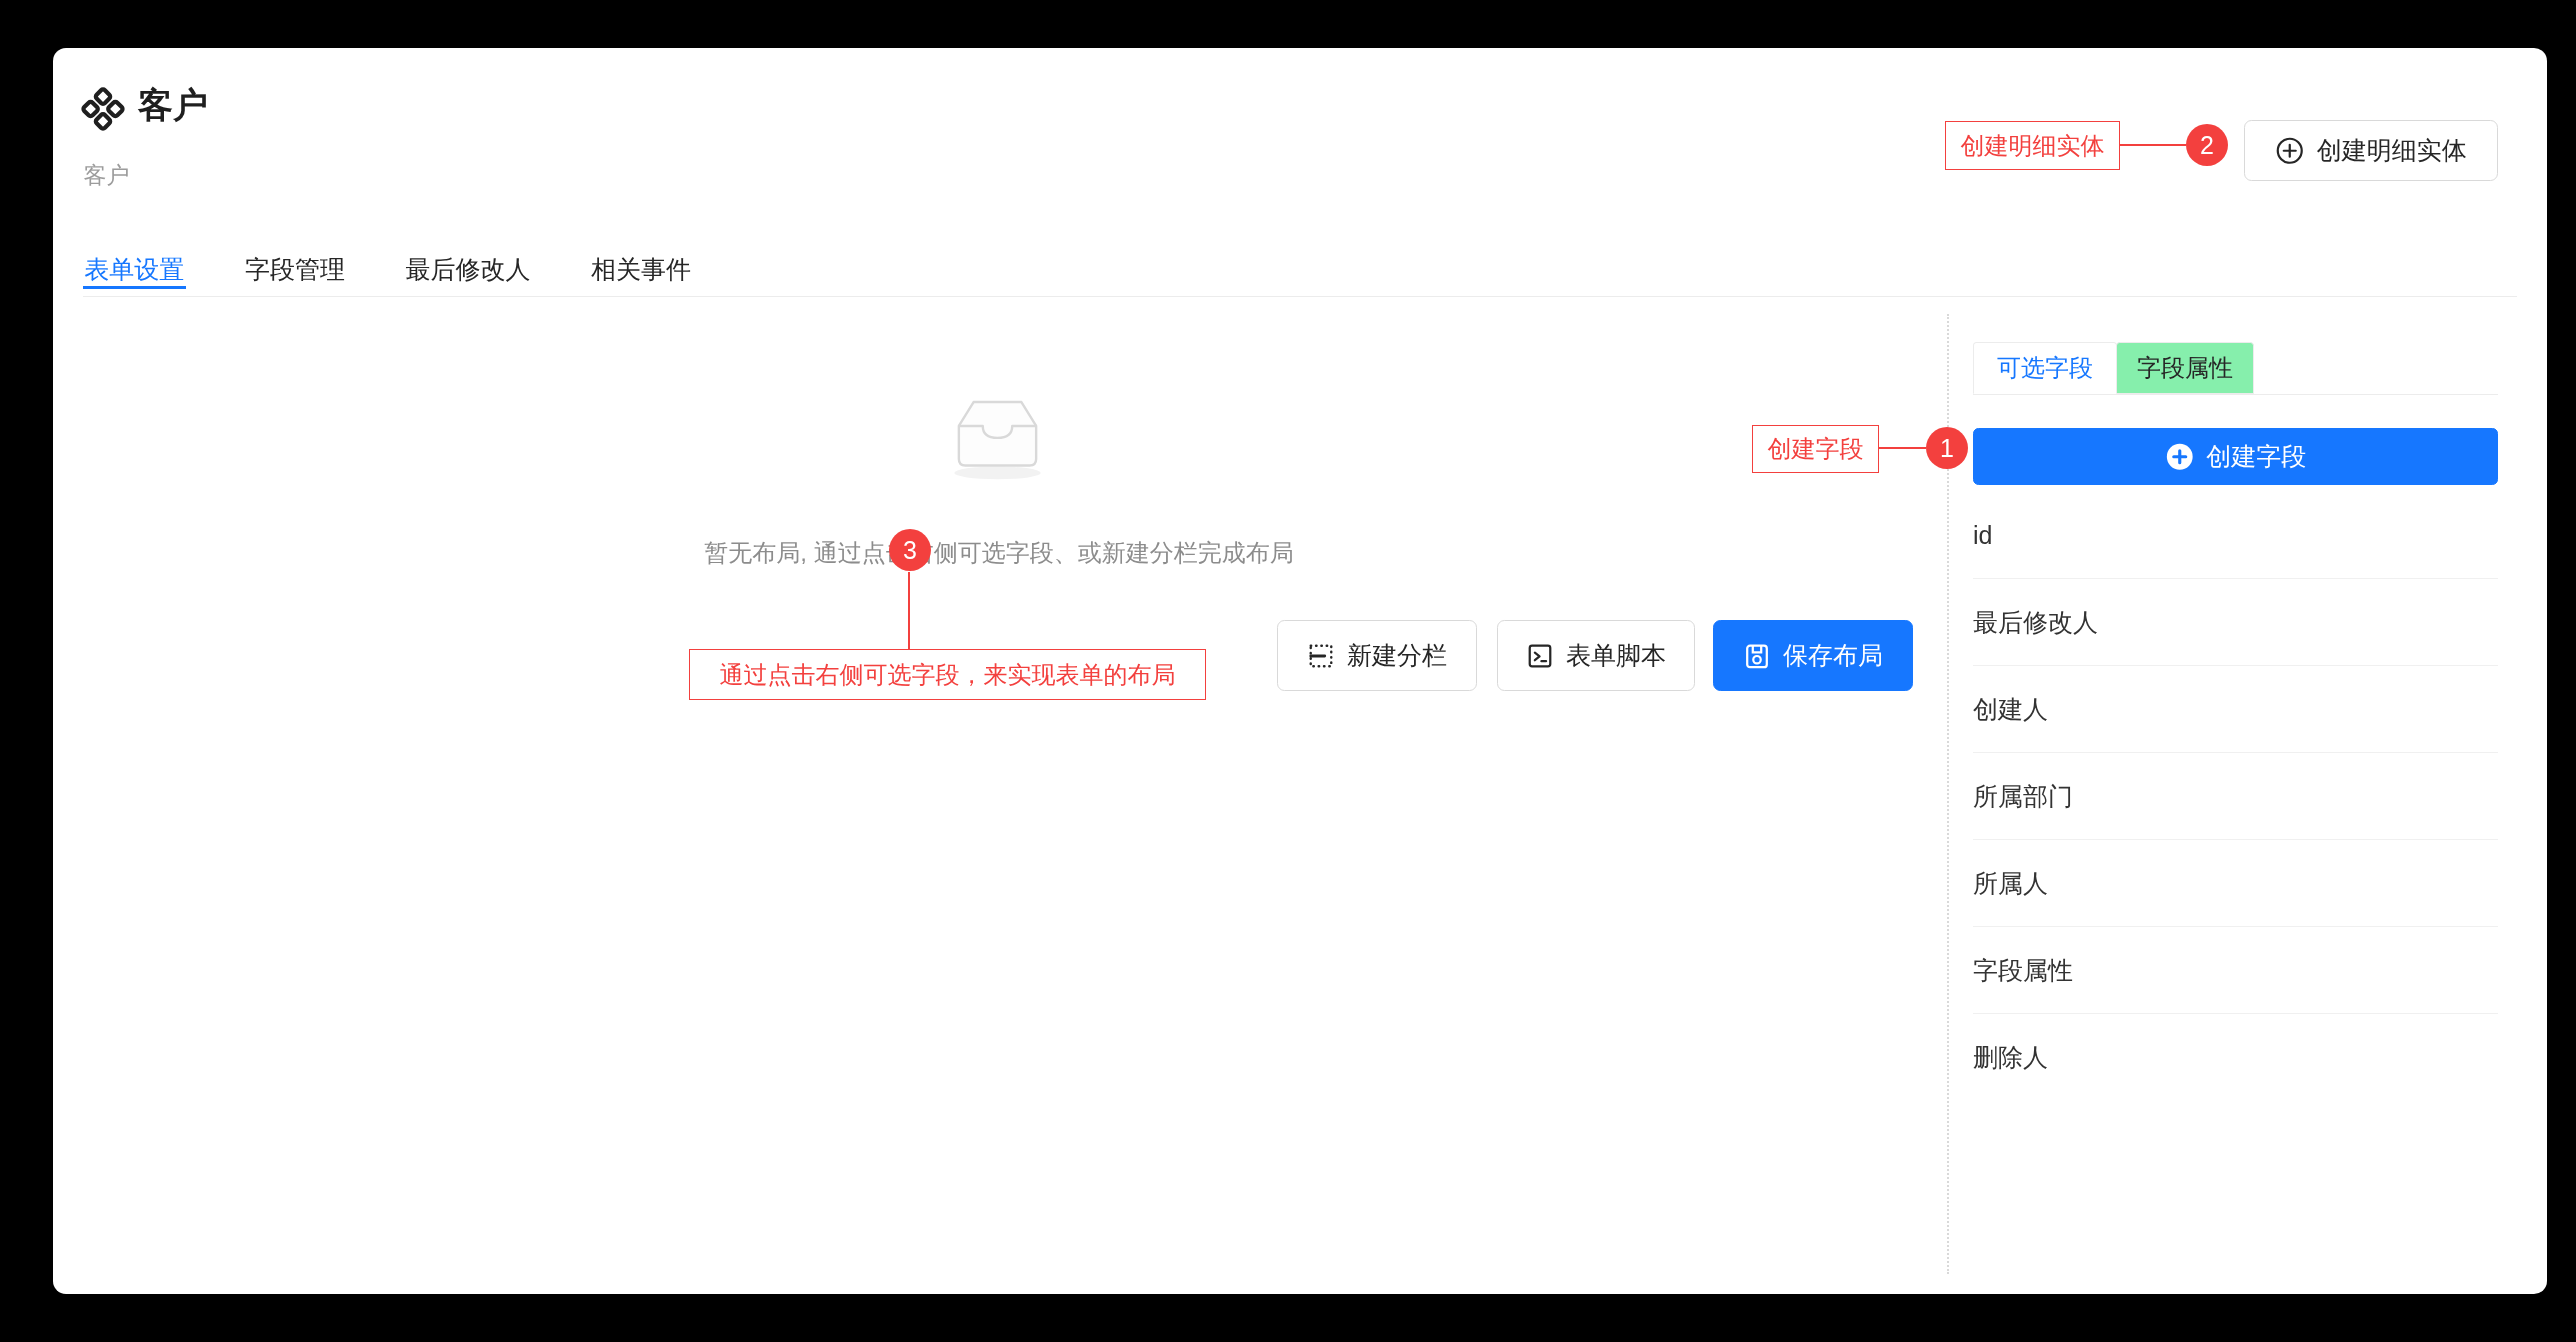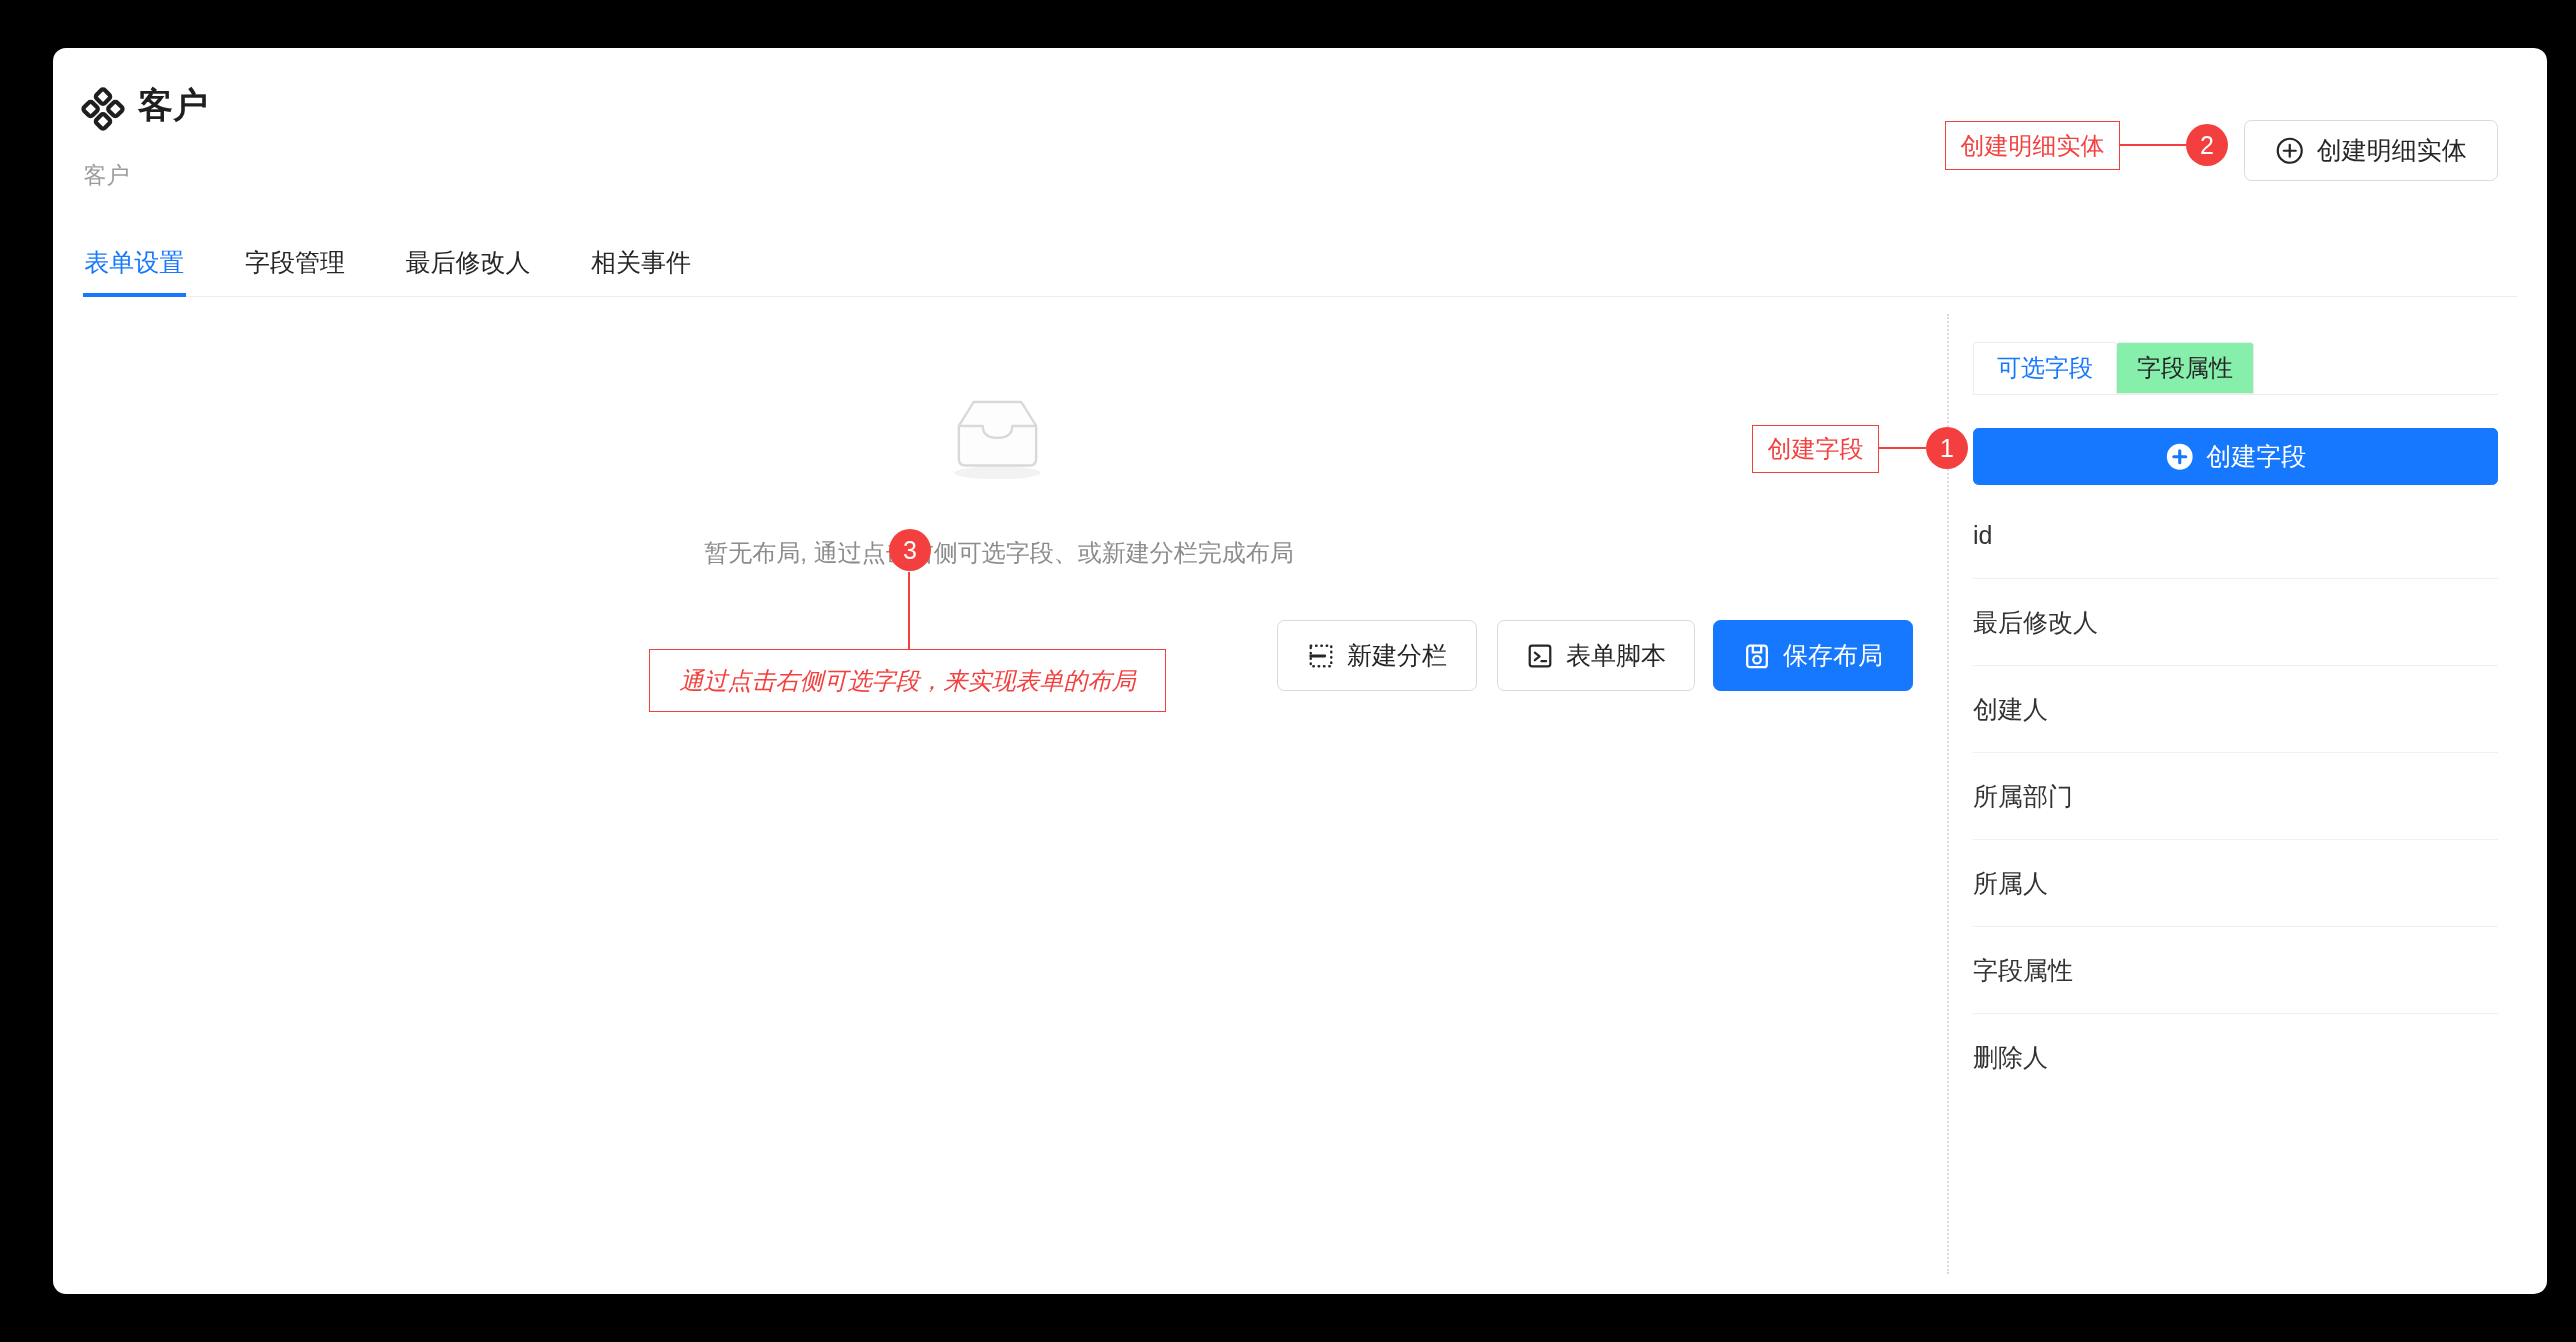--- a/index.html
+++ b/index.html
@@ -8,21 +8,21 @@
   #window{position:absolute;left:53px;top:48px;width:2474px;height:1246px;background:#fff;
           border-radius:13px;padding-left:20px;}
 
   
   .hdr-icon{position:absolute;left:28px;top:39px;width:44px;height:44px;}
   .page-title{position:absolute;left:85px;top:35px;font-size:35px;font-weight:700;color:#1f1f1f;line-height:44px;}
   .page-subtitle{position:absolute;left:30.5px;top:113px;font-size:23px;color:#9c9c9c;line-height:29.5px;}
 
   
   .main-tabs{position:absolute;left:29.5px;right:30.5px;top:194px;height:54px;
-             border-bottom:0.9px solid #ececec;display:flex;gap:57px;}
+             border-bottom:0.9px solid #ececec;display:flex;gap:57px;align-items:center;}
   .main-tab{position:relative;font-size:25px;color:#262626;line-height:37px;padding:1.8px 1.8px 0 1.8px;cursor:pointer;}
   .main-tab.active{color:#1677ff;}
   .main-tab.active::after{content:"";position:absolute;left:0;right:0;bottom:-0.9px;height:3.7px;background:#1677ff;}
 
   
   .btn{display:flex;align-items:center;justify-content:center;gap:12px;background:#fff;
        border:0.9px solid #d9d9d9;border-radius:7.4px;font-size:25px;color:#262626;box-sizing:border-box;cursor:pointer;}
   .btn.primary{background:#1677ff;border-color:#1677ff;color:#fff;}
 
   .top-create-btn{position:absolute;left:2191px;top:72px;width:254px;height:61px;}
@@ -34,21 +34,21 @@
   .ann-circle{position:absolute;width:42px;height:42px;border-radius:50%;background:#f3403e;color:#fff;
               display:flex;align-items:center;justify-content:center;font-size:25px;}
   .ann2-box{left:1892px;top:73px;width:175px;height:49px;}
   .ann2-line{left:2067px;top:96px;width:66px;height:1.8px;}
   .ann2-circle{left:2133px;top:76px;}
   .ann1-box{left:1699px;top:377px;width:127px;height:48px;}
   .ann1-line{left:1826px;top:399px;width:47px;height:1.8px;}
   .ann1-circle{left:1873px;top:379px;}
   .ann3-circle{left:836px;top:481px;}
   .ann3-line{left:855px;top:524px;width:1.8px;height:78px;}
-  .ann3-box{left:596px;top:601px;width:517px;height:63px;font-style:italic;}
+  .ann3-box{left:636px;top:601px;width:517px;height:51px;}
 
   
   .empty-icon{position:absolute;left:889px;top:343px;width:111px;height:92px;}
   .empty-text{position:absolute;left:552px;top:489px;width:788px;text-align:center;
               font-size:24px;color:#8c8c8c;line-height:31px;}
 
   .canvas-toolbar-btn{position:absolute;top:572px;height:71px;}
   .btn-new-column{left:1224px;width:200px;}
   .btn-form-script{left:1444px;width:198px;}
   .btn-save-layout{left:1660px;width:200px;}

